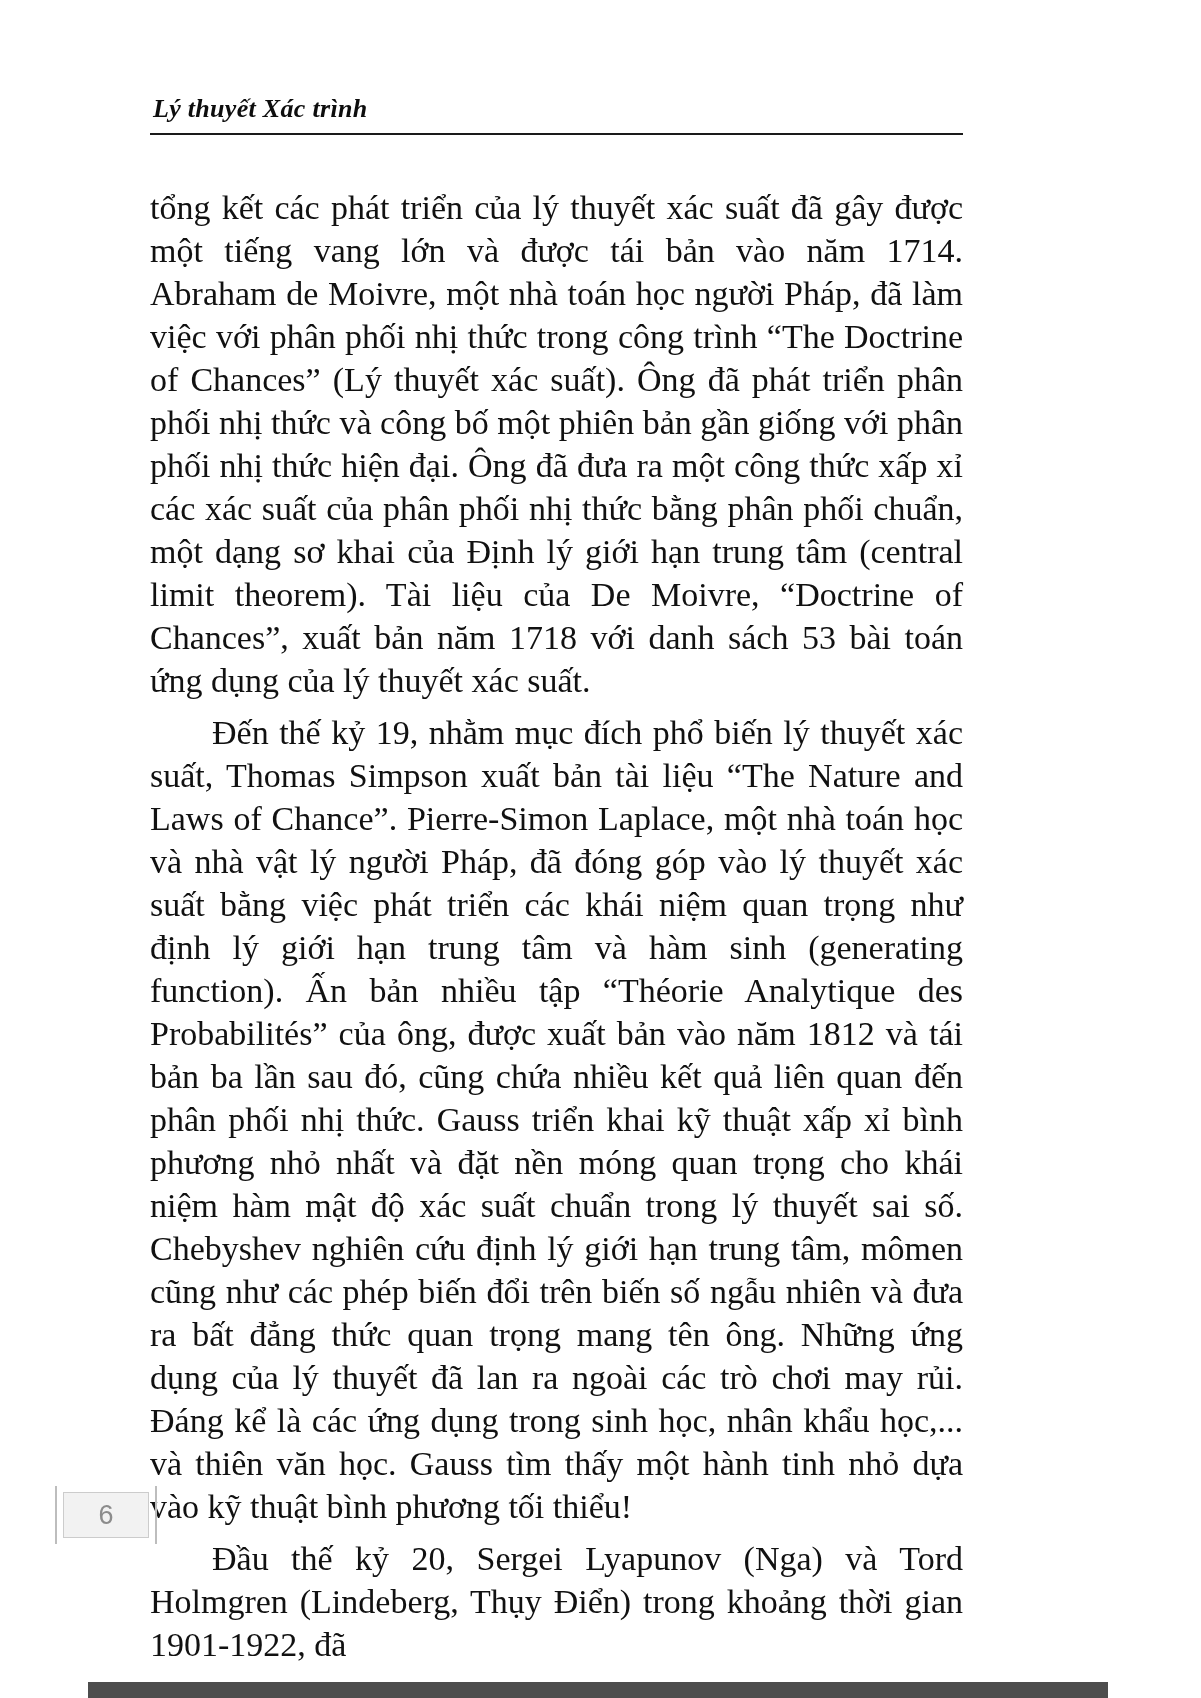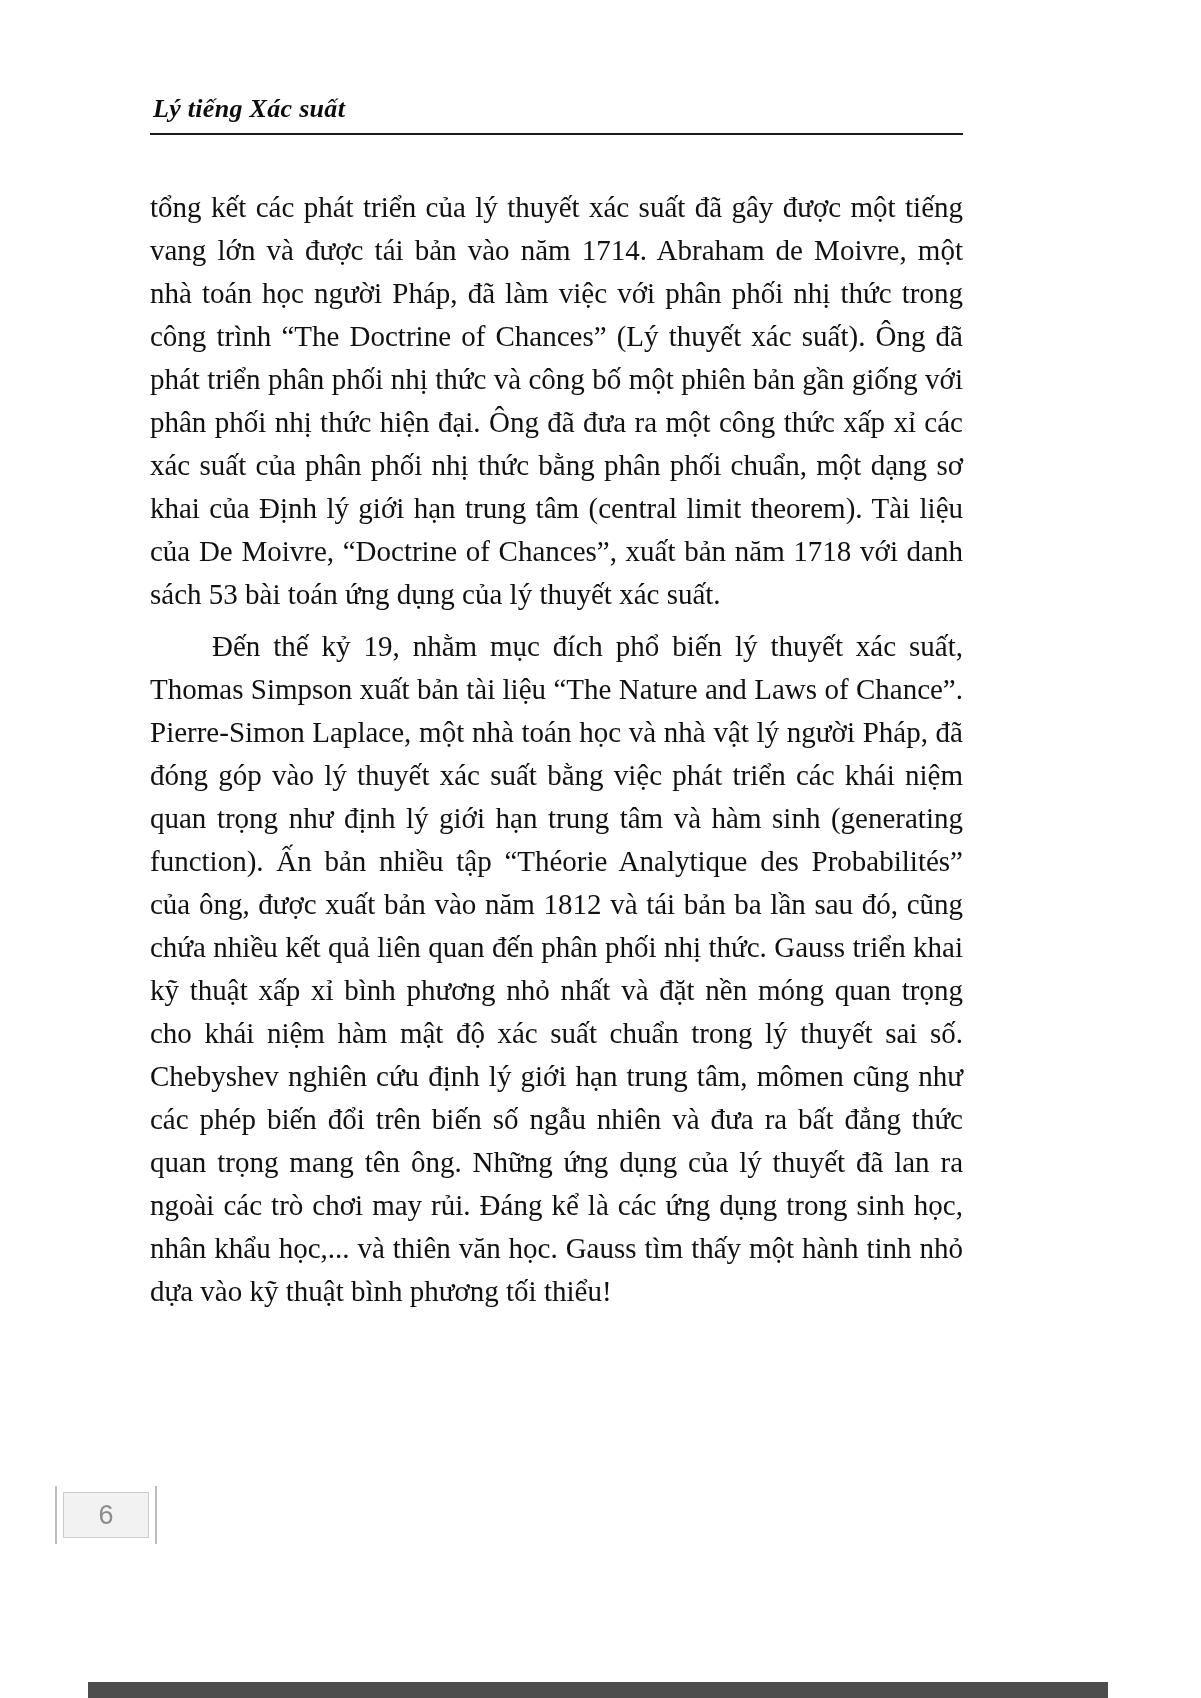--- a/index.html
+++ b/index.html
@@ -28,21 +28,21 @@
     top: 133px;
     width: 813px;
     height: 2px;
     background: #1a1a1a;
   }
   .page-body {
     position: absolute;
     left: 150px;
     top: 186px;
     width: 813px;
-    font-size: 29px;
+    font-size: 34px;
     line-height: 43px;
     text-align: justify;
   }
   .para { margin: 0; }
   .para.indent { text-indent: 62px; }
   .para + .para { margin-top: 9px; }
   .footer-tab {
     position: absolute;
     left: 55px;
     top: 1486px;
@@ -80,27 +80,28 @@
     width: 1020px;
     height: 16px;
     background: #4d4d4d;
   }
 </style>
 </head>
 <body>
 
 <div class="page">
 
-  <span class="running-header">Lý tiếng Xác suất</span>
+  <span class="running-header">Lý thuyết Xác trình</span>
 
   <div class="header-rule"></div>
 
   <main class="page-body">
     <p class="para">tổng kết các phát triển của lý thuyết xác suất đã gây được một tiếng vang lớn và được tái bản vào năm 1714. Abraham de Moivre, một nhà toán học người Pháp, đã làm việc với phân phối nhị thức trong công trình “The Doctrine of Chances” (Lý thuyết xác suất). Ông đã phát triển phân phối nhị thức và công bố một phiên bản gần giống với phân phối nhị thức hiện đại. Ông đã đưa ra một công thức xấp xỉ các xác suất của phân phối nhị thức bằng phân phối chuẩn, một dạng sơ khai của Định lý giới hạn trung tâm (central limit theorem). Tài liệu của De Moivre, “Doctrine of Chances”, xuất bản năm 1718 với danh sách 53 bài toán ứng dụng của lý thuyết xác suất.</p>
     <p class="para indent">Đến thế kỷ 19, nhằm mục đích phổ biến lý thuyết xác suất, Thomas Simpson xuất bản tài liệu “The Nature and Laws of Chance”. Pierre-Simon Laplace, một nhà toán học và nhà vật lý người Pháp, đã đóng góp vào lý thuyết xác suất bằng việc phát triển các khái niệm quan trọng như định lý giới hạn trung tâm và hàm sinh (generating function). Ấn bản nhiều tập “Théorie Analytique des Probabilités” của ông, được xuất bản vào năm 1812 và tái bản ba lần sau đó, cũng chứa nhiều kết quả liên quan đến phân phối nhị thức. Gauss triển khai kỹ thuật xấp xỉ bình phương nhỏ nhất và đặt nền móng quan trọng cho khái niệm hàm mật độ xác suất chuẩn trong lý thuyết sai số. Chebyshev nghiên cứu định lý giới hạn trung tâm, mômen cũng như các phép biến đổi trên biến số ngẫu nhiên và đưa ra bất đẳng thức quan trọng mang tên ông. Những ứng dụng của lý thuyết đã lan ra ngoài các trò chơi may rủi. Đáng kể là các ứng dụng trong sinh học, nhân khẩu học,... và thiên văn học. Gauss tìm thấy một hành tinh nhỏ dựa vào kỹ thuật bình phương tối thiểu!</p>
+    <p class="para indent">Đầu thế kỷ 20, Sergei Lyapunov (Nga) và Tord Holmgren (Lindeberg, Thụy Điển) trong khoảng thời gian 1901-1922, đã</p>
   </main>
 
   <footer class="footer-tab">
     <div class="tick"></div>
     <div class="pagenum-box">
       <span class="num">6</span>
     </div>
     <div class="tick tick-right"></div>
   </footer>
 

